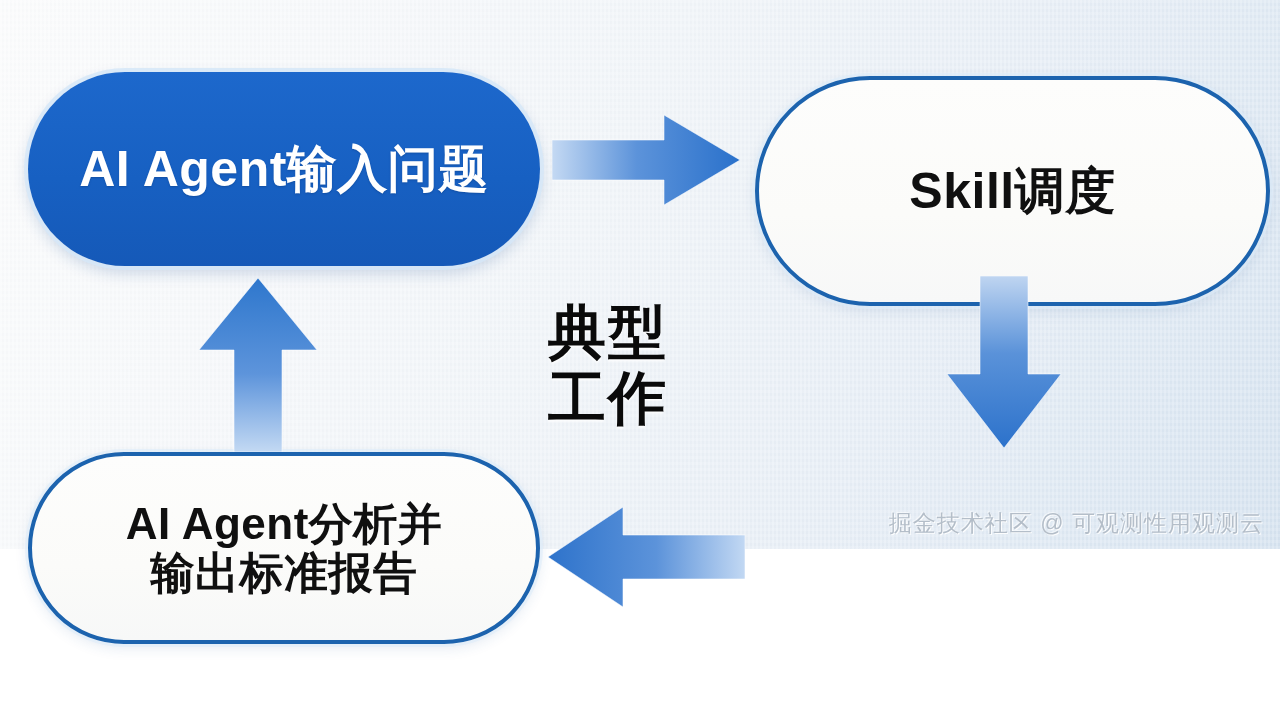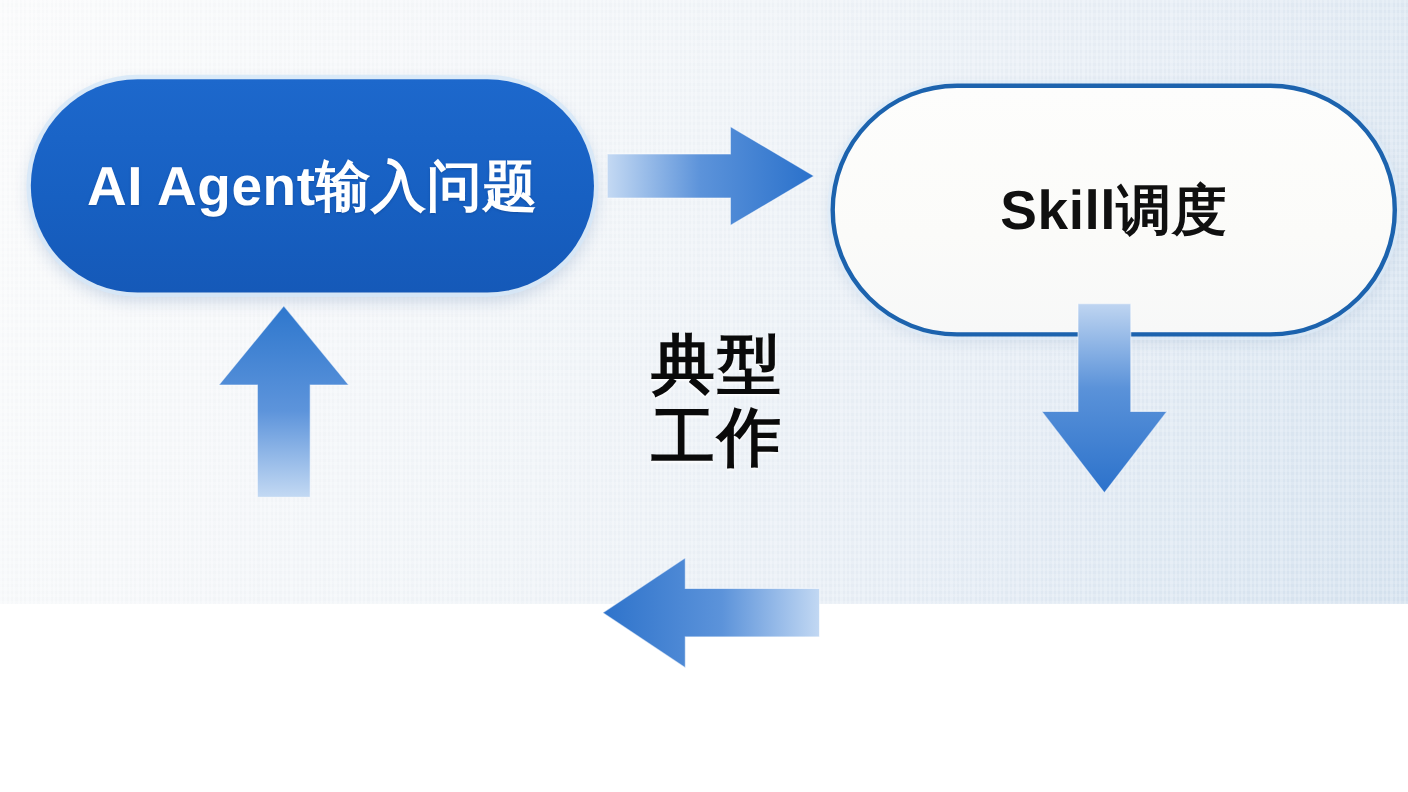--- a/index.html
+++ b/index.html
@@ -105,21 +105,21 @@
 
   
   #center-caption {
     position: absolute;
     left: 548px;
     top: 272px;
     width: 208px;
     height: 186px;
     display: flex;
     flex-direction: column;
-    align-items: center;
+    align-items: flex-start;
     justify-content: center;
   }
   #center-caption .caption-text {
     font-size: 58px;
     font-weight: 800;
     color: #0a0a0a;
     line-height: 1.14;
     letter-spacing: 2px;
     white-space: pre-line;
     text-align: center;
@@ -150,20 +150,24 @@
 
   <div class="node filled" id="node-input">
     <div class="label">AI Agent输入问题</div>
   </div>
 
   <div class="node outlined" id="node-skill">
     <div class="label">Skill调度</div>
   </div>
 
 
+  <div class="node outlined" id="node-report">
+    <div class="label">AI Agent分析并
+输出标准报告</div>
+  </div>
 
   <div class="arrow" id="arrow-top">
     <svg viewBox="0 0 188 96" preserveAspectRatio="none">
       <defs>
         <linearGradient id="gradRight" x1="0" y1="0" x2="1" y2="0">
           <stop offset="0%" stop-color="#C4D9F3"></stop>
           <stop offset="45%" stop-color="#5C93DA"></stop>
           <stop offset="100%" stop-color="#2A71CB"></stop>
         </linearGradient>
       </defs>
@@ -208,14 +212,15 @@
       </defs>
       <polygon points="62,2 121,74 86,74 86,176 38,176 38,74 3,74" fill="url(#gradUp)" stroke="rgba(255,255,255,0.55)" stroke-width="1"></polygon>
     </svg>
   </div>
 
   <div id="center-caption">
     <div class="caption-text">典型
 工作</div>
   </div>
 
+  <div id="watermark">掘金技术社区 @ 可观测性用观测云</div>
 
 </div>
 
 </body></html>

